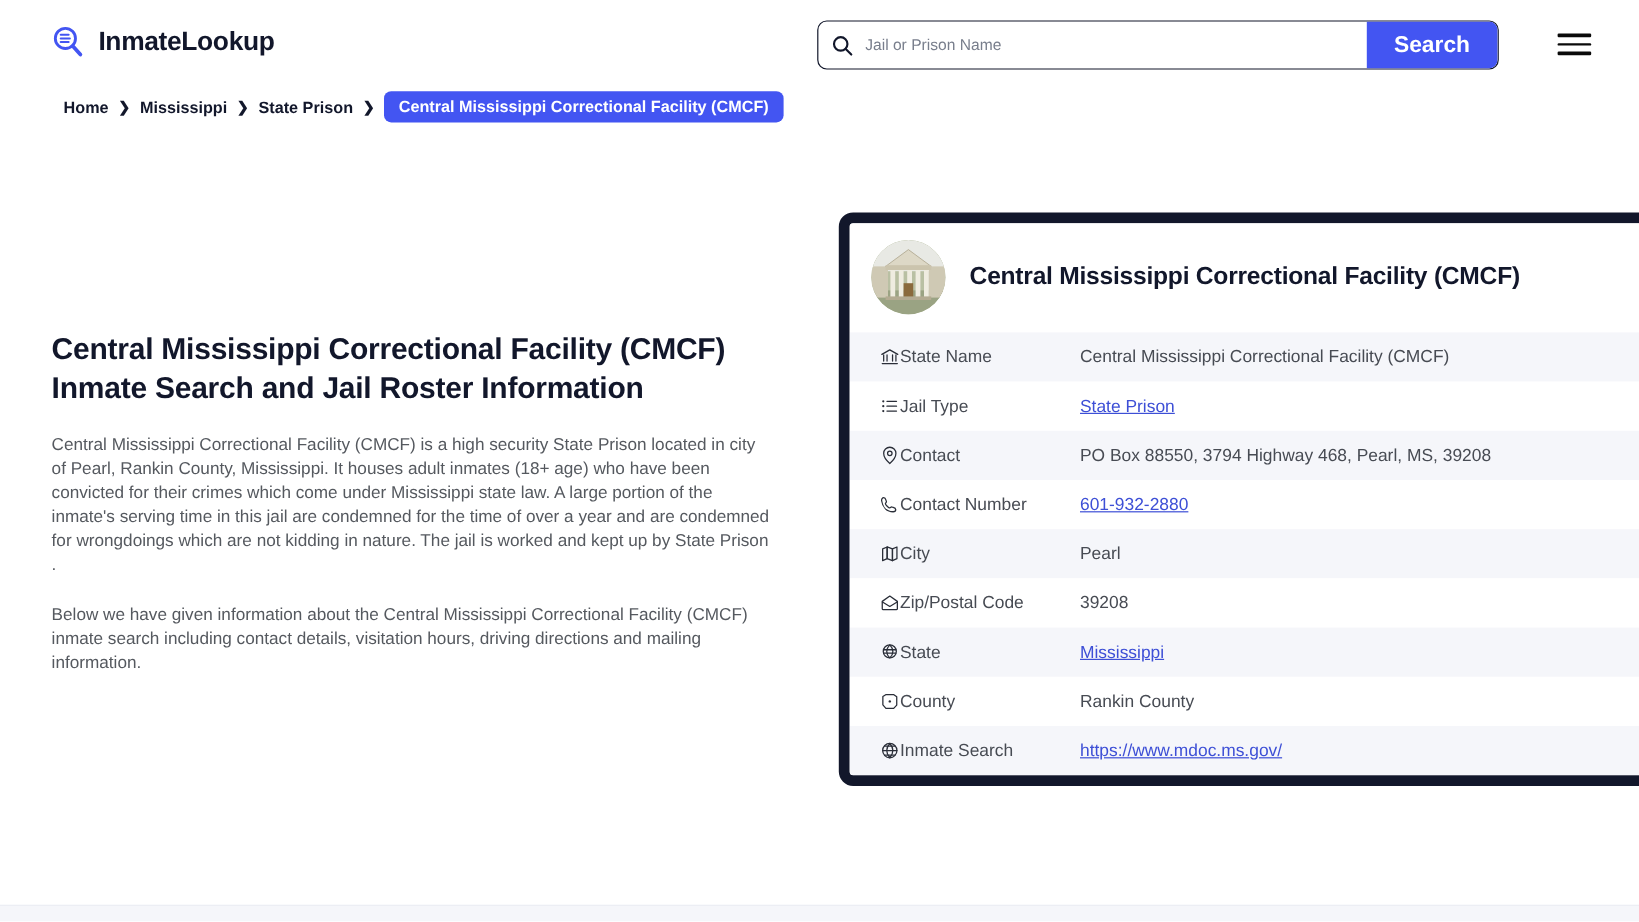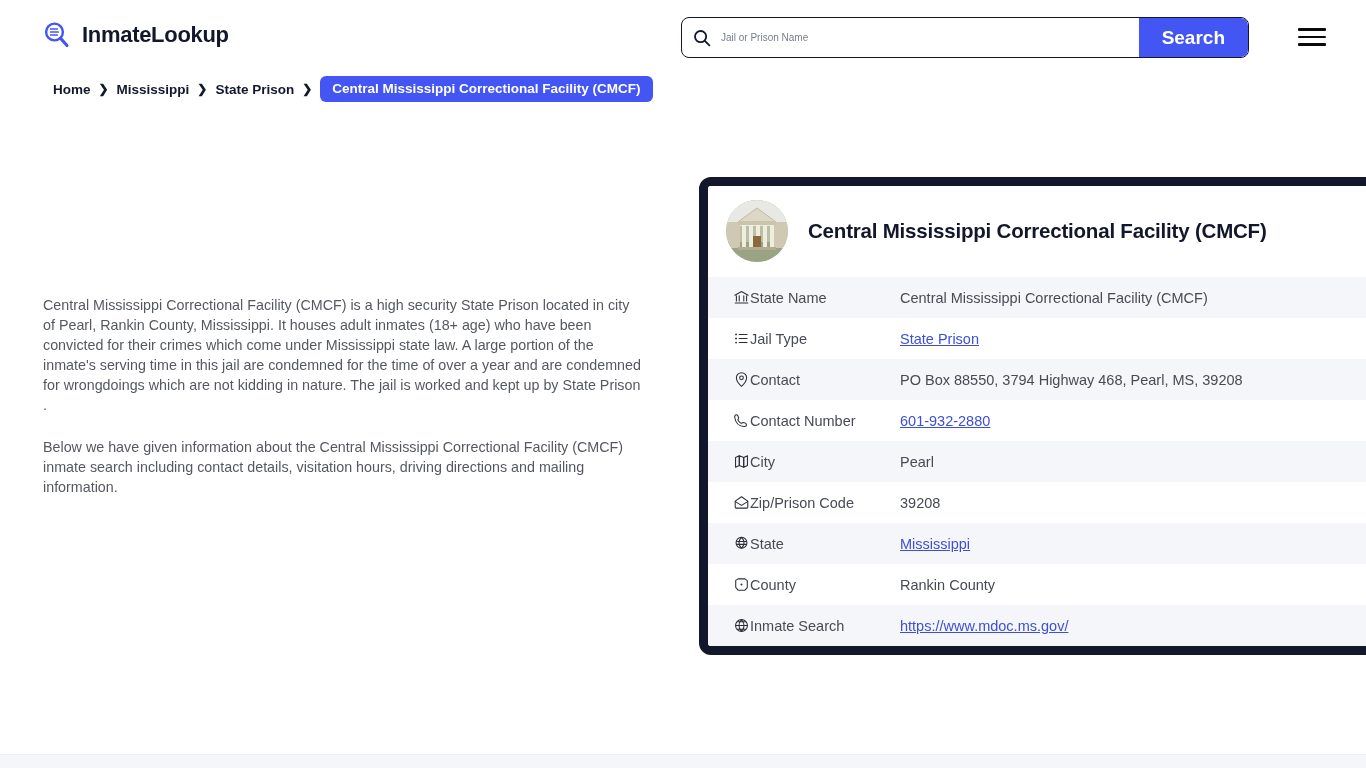--- a/index.html
+++ b/index.html
@@ -39,21 +39,21 @@
     display: flex; align-items: center;
     overflow: hidden;
   }
   .search-icon {
     width: 18px; height: 18px; margin-left: 11px; flex: 0 0 auto;
   }
   .search-input {
     flex: 1 1 auto; height: 100%;
     border: 0; outline: none;
     font-family: "Liberation Sans", sans-serif;
-    font-size: 10px; color: #3f444f;
+    font-size: 13px; color: #3f444f;
     padding-left: 10px; background: transparent;
   }
   .search-input::placeholder { color: #787e8c; }
   .search-btn {
     flex: 0 0 auto;
     height: 100%; padding: 0 23px;
     background: #4355f2; color: #fff;
     border: 0; cursor: pointer;
     font-family: "Liberation Sans", sans-serif;
     font-size: 19px; font-weight: bold;
@@ -194,20 +194,21 @@
     <a class="crumb" href="#">Home</a>
     <span class="crumb-sep">❯</span>
     <a class="crumb" href="#">Mississippi</a>
     <span class="crumb-sep">❯</span>
     <a class="crumb" href="#">State Prison</a>
     <span class="crumb-sep">❯</span>
     <span class="crumb-current">Central Mississippi Correctional Facility (CMCF)</span>
   </nav>
 
 <section class="left-col">
+  <h1 class="page-title">Central Mississippi Correctional Facility (CMCF) Inmate Search and Jail Roster Information</h1>
   <p class="lede">Central Mississippi Correctional Facility (CMCF) is a high security State Prison located in city of Pearl, Rankin County, Mississippi. It houses adult inmates (18+ age) who have been convicted for their crimes which come under Mississippi state law. A large portion of the inmate's serving time in this jail are condemned for the time of over a year and are condemned for wrongdoings which are not kidding in nature. The jail is worked and kept up by State Prison .</p>
   <p class="lede">Below we have given information about the Central Mississippi Correctional Facility (CMCF) inmate search including contact details, visitation hours, driving directions and mailing information.</p>
 </section>
 
 <section class="info-card">
   <div class="card-head">
     <span class="card-avatar">
       <svg viewBox="0 0 62 62" width="62" height="62" aria-hidden="true">
         <defs>
           <clipPath id="avclip">
@@ -294,21 +295,21 @@
           <td class="cell-label">City</td>
           <td class="cell-value">Pearl</td>
         </tr>
         <tr class="info-row plain">
           <td class="cell-icon">
             <svg viewBox="0 0 20 20" width="17" height="17">
               <path stroke="#2a2e38" stroke-width="1.25" fill="none" stroke-linecap="round" stroke-linejoin="round" d="M2.6 8.4 10 3.2l7.4 5.2v7.2a1 1 0 0 1-1 1H3.6a1 1 0 0 1-1-1z"></path>
               <path stroke="#2a2e38" stroke-width="1.25" fill="none" stroke-linecap="round" stroke-linejoin="round" d="m2.8 9 7.2 4.4L17.2 9"></path>
             </svg>
           </td>
-          <td class="cell-label">Zip/Prison Code</td>
+          <td class="cell-label">Zip/Postal Code</td>
           <td class="cell-value">39208</td>
         </tr>
         <tr class="info-row shaded">
           <td class="cell-icon">
             <svg viewBox="0 0 20 20" width="17" height="17">
               <circle cx="10" cy="9.2" r="6.4" stroke="#2a2e38" stroke-width="1.25" fill="none" stroke-linecap="round" stroke-linejoin="round"></circle>
               <path stroke="#2a2e38" stroke-width="1.25" fill="none" stroke-linecap="round" stroke-linejoin="round" d="M10 2.8c-2 2-3 4.2-3 6.4s1 4.4 3 6.4c2-2 3-4.2 3-6.4s-1-4.4-3-6.4z"></path>
               <path stroke="#2a2e38" stroke-width="1.25" fill="none" stroke-linecap="round" stroke-linejoin="round" d="M4.2 7.6h11.6M4.2 11h11.6"></path>
             </svg>
           </td>

